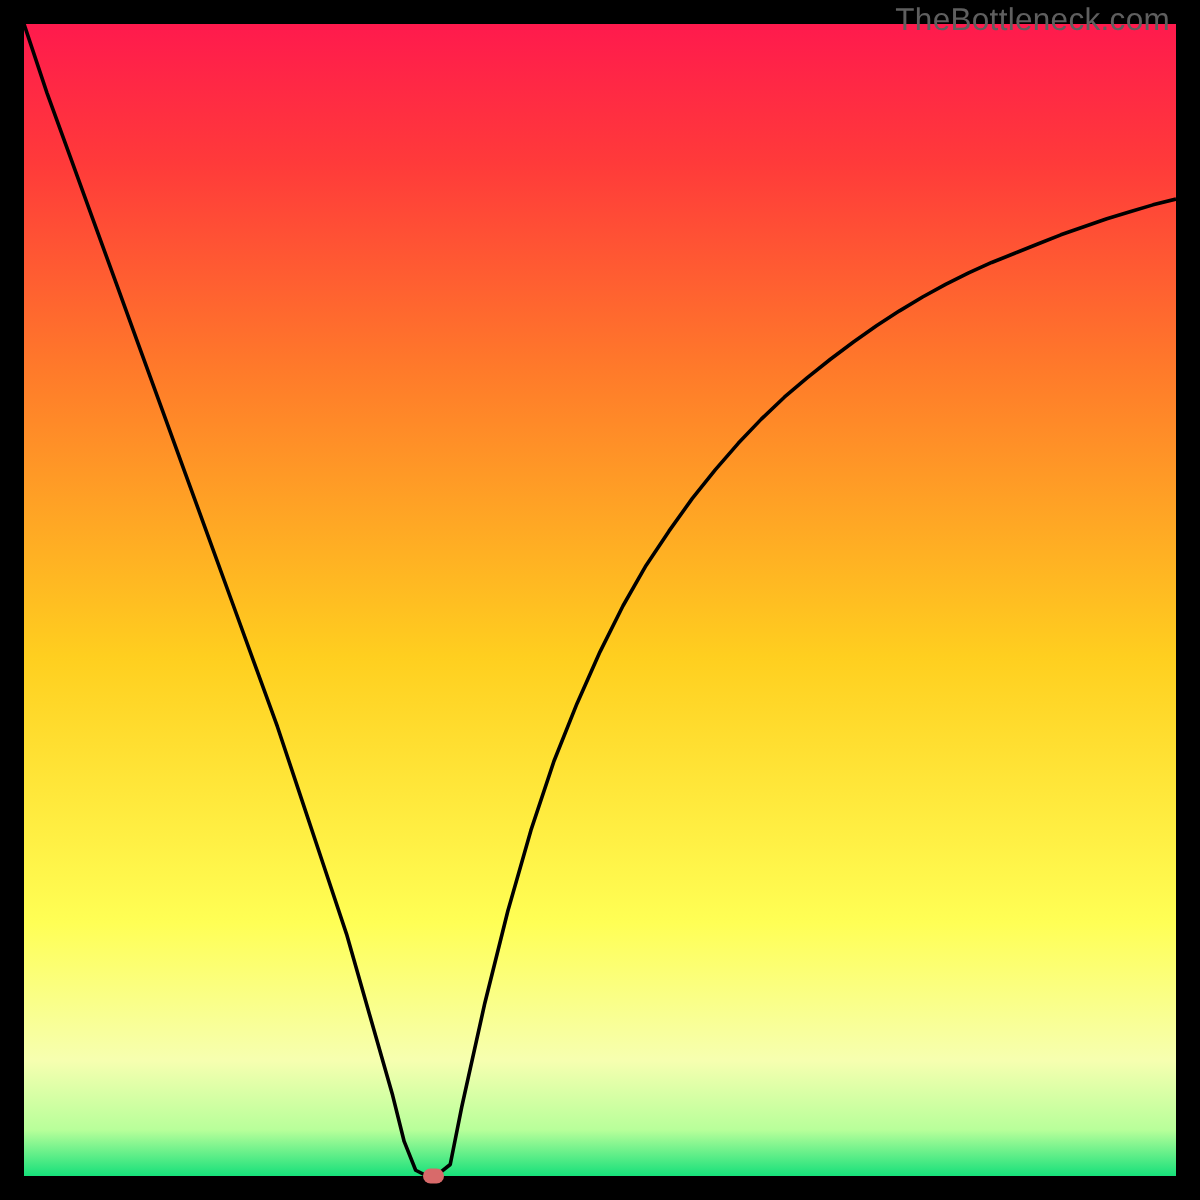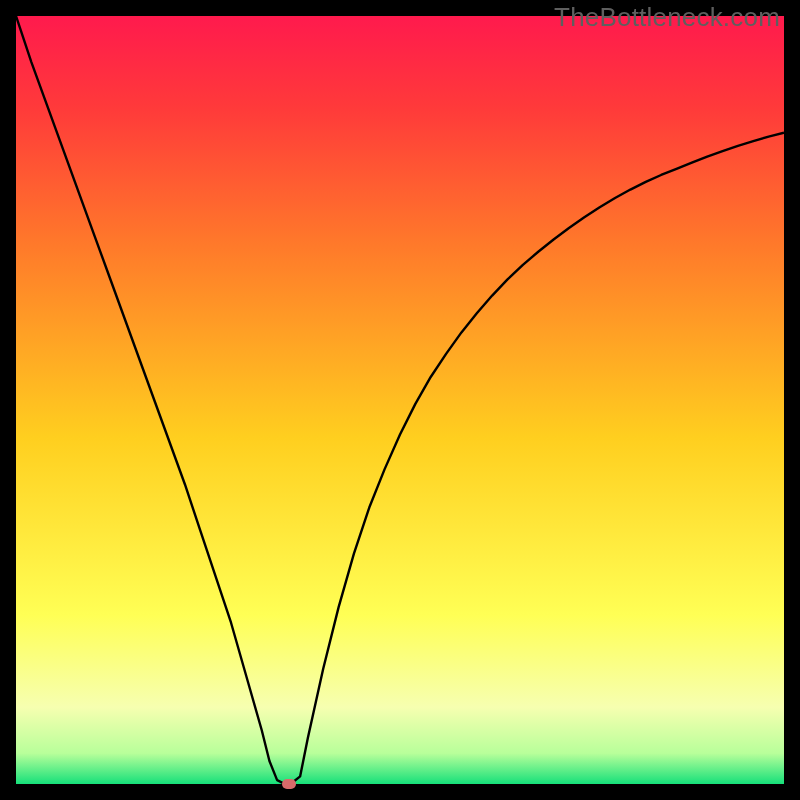--- a/index.html
+++ b/index.html
@@ -23,21 +23,21 @@
     position: absolute;
     left: 0;
     top: 0;
     width: 768px;
     height: 768px;
   }
   .watermark {
     position: absolute;
     top: 2px;
     right: 20px;
-    font-size: 26px;
+    font-size: 21px;
     font-weight: 500;
     color: #5f5f5f;
     letter-spacing: 0.2px;
     font-family: Arial, Helvetica, sans-serif;
   }
   .marker {
     position: absolute;
     width: 14px;
     height: 10px;
     border-radius: 5px;

